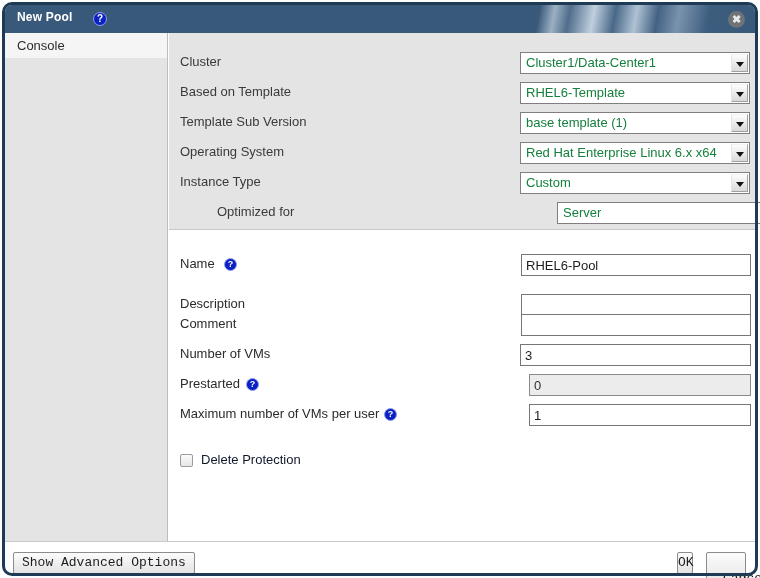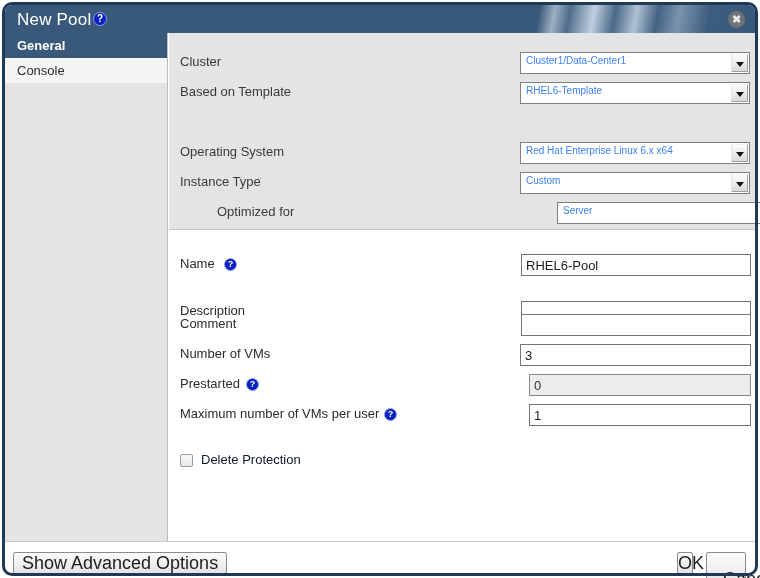--- a/index.html
+++ b/index.html
@@ -47,22 +47,22 @@
         rgba(190,205,220,0.75) 33%, rgba(120,145,172,0.35) 38%,
         rgba(215,228,240,0.85) 46%, rgba(110,138,168,0.30) 53%,
         rgba(205,220,234,0.80) 60%, rgba(95,125,158,0.25) 67%,
         rgba(175,195,215,0.55) 74%, rgba(70,103,137,0.30) 84%,
         rgba(57,89,122,0.15) 100%);
     pointer-events: none;
   }
   #titlebar .title-text {
     position: absolute;
     left: 12px; top: 5px;
-    font-size: 17px;
-    font-weight: normal;
+    font-size: 12px;
+    font-weight: bold;
     color: #ffffff;
     letter-spacing: 0.2px;
   }
   .help-icon {
     display: inline-block;
     width: 13px; height: 13px;
     border-radius: 50%;
     background: #0b21c4;
     border: 1px solid #8d9ee8;
     color: #ffffff;
@@ -162,22 +162,22 @@
     position: absolute;
     top: 0;
     height: 22px;
     background: #ffffff;
     border: 1px solid #7f7f7f;
     cursor: pointer;
   }
   .combo .ctext {
     position: absolute;
     left: 5px; top: 2px;
-    font-size: 10px;
-    color: #3b82f6;
+    font-size: 13px;
+    color: #15803d;
     white-space: nowrap;
     overflow: hidden;
   }
   .combo .cbtn {
     position: absolute;
     right: 1px; top: 1px;
     width: 17px; height: 18px;
     background: linear-gradient(#fdfdfd, #d9d9d9);
     border: 1px solid #a0a0a0;
     border-top-color: #f2f2f2;
@@ -241,26 +241,26 @@
     width: 750px; height: 32px;
     background: #ffffff;
     border-top: 1px solid #c9c9c9;
   }
   .btn {
     position: absolute;
     height: 22px;
     background: linear-gradient(#fcfcfc, #e3e3e3);
     border: 1px solid #8c8c8c;
     border-radius: 2px;
-    font-size: 18px;
+    font-size: 13px;
     color: #1d1d1d;
     line-height: 20px;
     text-align: center;
     cursor: pointer;
-    font-family: Liberation Sans, sans-serif;
+    font-family: Liberation Mono, monospace;
     padding: 0 8px;
   }
   #btn-advanced { left: 8px; top: 10px; }
   #btn-ok { right: 62px; top: 10px; width: 16px; padding: 0; }
   #btn-cancel { right: 9px; top: 10px; width: 40px; padding: 16px; }
 </style>
 </head>
 <body>
 
 <div id="dialog">
@@ -268,23 +268,20 @@
   <div id="titlebar">
     <div class="gloss"></div>
     <div class="title-text">New Pool</div>
     <div id="title-help" class="help-icon">?</div>
     <div id="close-button">✖</div>
   </div>
 
   <div id="body-area">
 
     <div id="sidebar">
-      <div class="side-item selected">
-        <span>General</span>
-      </div>
       <div class="side-item">
         <span>Console</span>
       </div>
     </div>
 
     <div id="main">
 
       <div id="top-panel">
 
         <div class="row" style="top:19px;">
@@ -300,20 +297,29 @@
         <div class="row" style="top:49px;">
           <div class="row-label">Based on Template</div>
           <div class="combo" style="left:351px; width:230px;">
             <div class="ctext">RHEL6-Template</div>
             <div class="cbtn">
                 <i></i>
               </div>
           </div>
         </div>
 
+        <div class="row" style="top:79px;">
+          <div class="row-label">Template Sub Version</div>
+          <div class="combo" style="left:351px; width:230px;">
+            <div class="ctext">base template (1)</div>
+            <div class="cbtn">
+                <i></i>
+              </div>
+          </div>
+        </div>
 
         <div class="row" style="top:109px;">
           <div class="row-label">Operating System</div>
           <div class="combo" style="left:351px; width:230px;">
             <div class="ctext">Red Hat Enterprise Linux 6.x x64</div>
             <div class="cbtn">
                 <i></i>
               </div>
           </div>
         </div>
@@ -339,21 +345,21 @@
         </div>
 
       </div>
 
       <div class="row" style="top:221px;padding-left:24px;">
         <div class="row-label dark">Name</div>
         <div class="help-icon" style="position:absolute; left:55px; top:4px;">?</div>
         <input class="tinput" style="left: 352px; width: 230px;" value="RHEL6-Pool">
       </div>
 
-      <div class="row" style="top:268px;padding-left:28px;">
+      <div class="row" style="top:261px;padding-left:28px;">
         <div class="row-label dark">Description</div>
         <input class="tinput" style="left: 352px; width: 230px;" value="">
       </div>
 
       <div class="row" style="top:281px;">
         <div class="row-label dark">Comment</div>
         <input class="tinput" style="left: 352px; width: 230px;" value="">
       </div>
 
       <div class="row" style="top:311px;">

